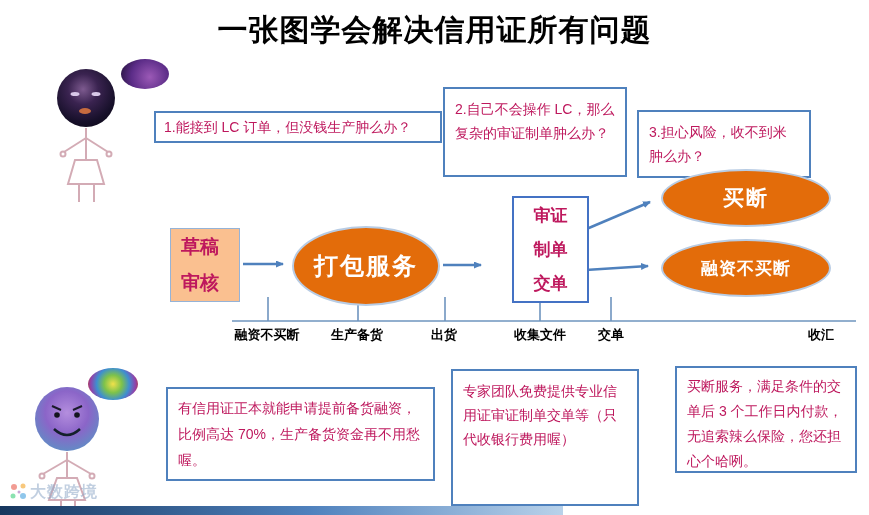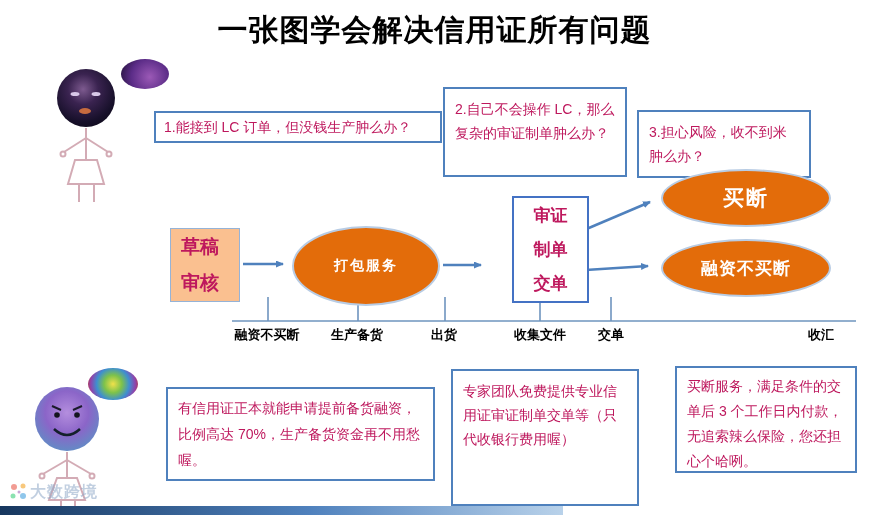--- a/index.html
+++ b/index.html
@@ -14,21 +14,21 @@
   .q1{left:154px;top:111px;width:288px;height:32px;line-height:27px;padding:1px 8px;}
   .q2{left:443px;top:87px;width:184px;height:90px;padding:8px 10px;line-height:24px;}
   .q3{left:637px;top:87px;width:174px;height:68px;padding:8px 10px;line-height:24px;margin-top:23px;}
   
   .draft{left:170px;top:228px;width:70px;height:74px;background:#FAC090;border:1.5px solid #95B3D7;
          display:flex;flex-direction:column;justify-content:center;padding-left:10px;
          font-size:19px;font-weight:700;line-height:1.9;}
   .ellipse{position:absolute;border-radius:50%;background:#E36C0A;border:2px solid #B8CCE4;
            color:#fff;font-weight:700;display:flex;align-items:center;justify-content:center;
            box-sizing:border-box;}
-  .pack{left:292px;top:226px;width:148px;height:80px;font-size:14px;letter-spacing:2px;}
+  .pack{left:292px;top:226px;width:148px;height:80px;font-size:24px;letter-spacing:2px;}
   .buyout{left:661px;top:169px;width:170px;height:58px;font-size:21px;letter-spacing:2px;}
   .financing{left:661px;top:239px;width:170px;height:58px;font-size:17px;letter-spacing:1px;}
   .docbox{left:464px;top:196px;width:77px;height:107px;border:2.5px solid #4472C4;
           display:flex;align-items:center;justify-content:center;text-align:center;
           font-size:17px;font-weight:700;line-height:2.0;margin-left:48px;}
   
   .tl-label{position:absolute;top:326px;transform:translateX(-50%);
             font-size:13px;font-weight:700;white-space:nowrap;}
   
   .a1{left:166px;top:387px;width:269px;height:94px;padding:6px 10px;line-height:26px;}

